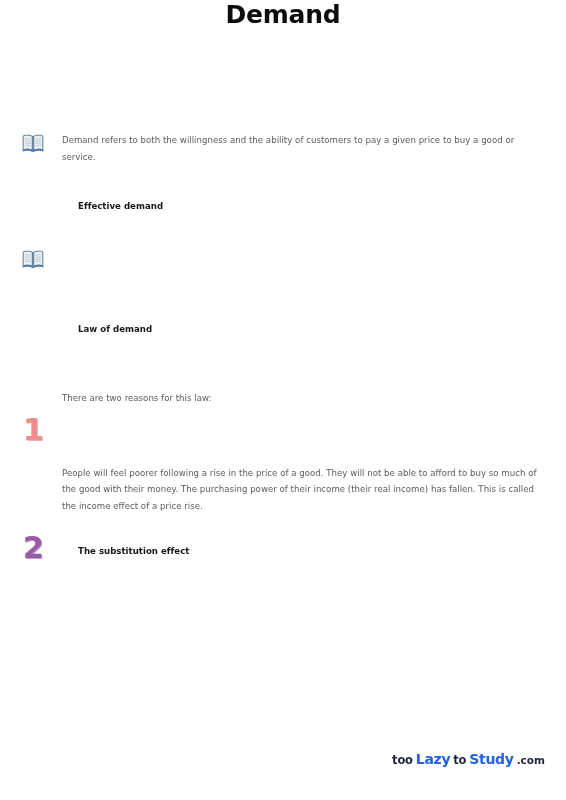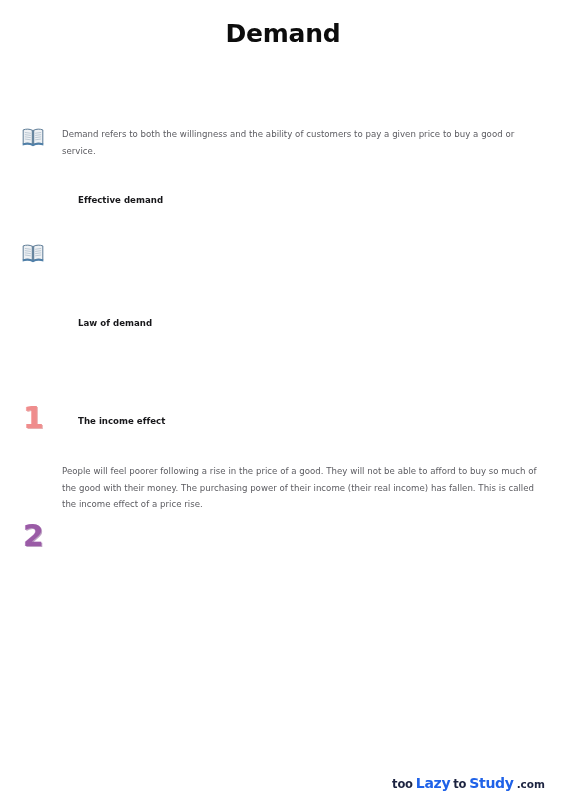--- a/index.html
+++ b/index.html
@@ -25,30 +25,29 @@
   }
 
   
   .doc-title {
     text-align: center;
     font-size: 25px;
     font-weight: bold;
     color: #0d0d0d;
     letter-spacing: -0.2px;
     margin: 0;
-    padding-top: 19px;
     line-height: 1.2;
     font-family: "DejaVu Sans", sans-serif;
   }
 
   
   .content {
     position: absolute;
     left: 0;
-    top: 126px;
+    top: 132px;
     width: 566px;
     padding-left: 22px;
     padding-right: 22px;
   }
 
   
   .block {
     position: relative;
     display: flex;
     align-items: flex-start;
@@ -135,21 +134,21 @@
   }
   .numbered-row .marker-col {
     align-items: center;
     height: 26px;
   }
 
   
   .footer {
     position: absolute;
     left: 0;
-    bottom: 9px;
+    bottom: 33px;
     width: 566px;
     padding-right: 21px;
     text-align: right;
     white-space: nowrap;
   }
   .logo {
     display: inline-block;
     font-family: "DejaVu Sans", sans-serif;
     font-size: 12.5px;
     line-height: 1;
@@ -245,43 +244,46 @@
 
     <div class="indent">
       <h2 class="sub-head">Law of demand</h2>
     </div>
 
     <div class="gap-head"></div>
 
 
     <div class="gap-para"></div>
 
+    <div class="indent">
+      <p class="body-text">There are two reasons for this law:</p>
+    </div>
 
     <div class="gap-list"></div>
 
     <div class="block numbered-row">
       <div class="marker-col">
         <span class="num-marker num-1">1</span>
       </div>
+    </div>
+
+    <div class="gap-head"></div>
+
+    <div class="indent">
+      <p class="body-text">People will feel poorer following a rise in the price of a good. They will not be able to afford to buy so much of the good with their money. The purchasing power of their income (their real income) has fallen. This is called the income effect of a price rise.</p>
+    </div>
+
+    <div class="gap-list"></div>
+
+    <div class="block numbered-row">
+      <div class="marker-col">
+        <span class="num-marker num-2">2</span>
+      </div>
       <div class="text-col">
-        <h2 class="sub-head">The income effect</h2>
-      </div>
-    </div>
-
-    <div class="gap-head"></div>
-
-    <div class="indent">
-      <p class="body-text">People will feel poorer following a rise in the price of a good. They will not be able to afford to buy so much of the good with their money. The purchasing power of their income (their real income) has fallen. This is called the income effect of a price rise.</p>
-    </div>
-
-    <div class="gap-list"></div>
-
-    <div class="block numbered-row">
-      <div class="marker-col">
-        <span class="num-marker num-2">2</span>
+        <h2 class="sub-head">The substitution effect</h2>
       </div>
     </div>
 
     <div class="gap-head"></div>
 
 
   </div>
 
   <div class="footer">
     <span class="logo"><span class="logo-plain">too</span><span class="logo-sp"></span><span class="logo-accent">Lazy</span><span class="logo-sp"></span><span class="logo-plain">to</span><span class="logo-sp"></span><span class="logo-accent">Study</span><span class="logo-sp"></span><span class="logo-dotcom">.com</span></span>

